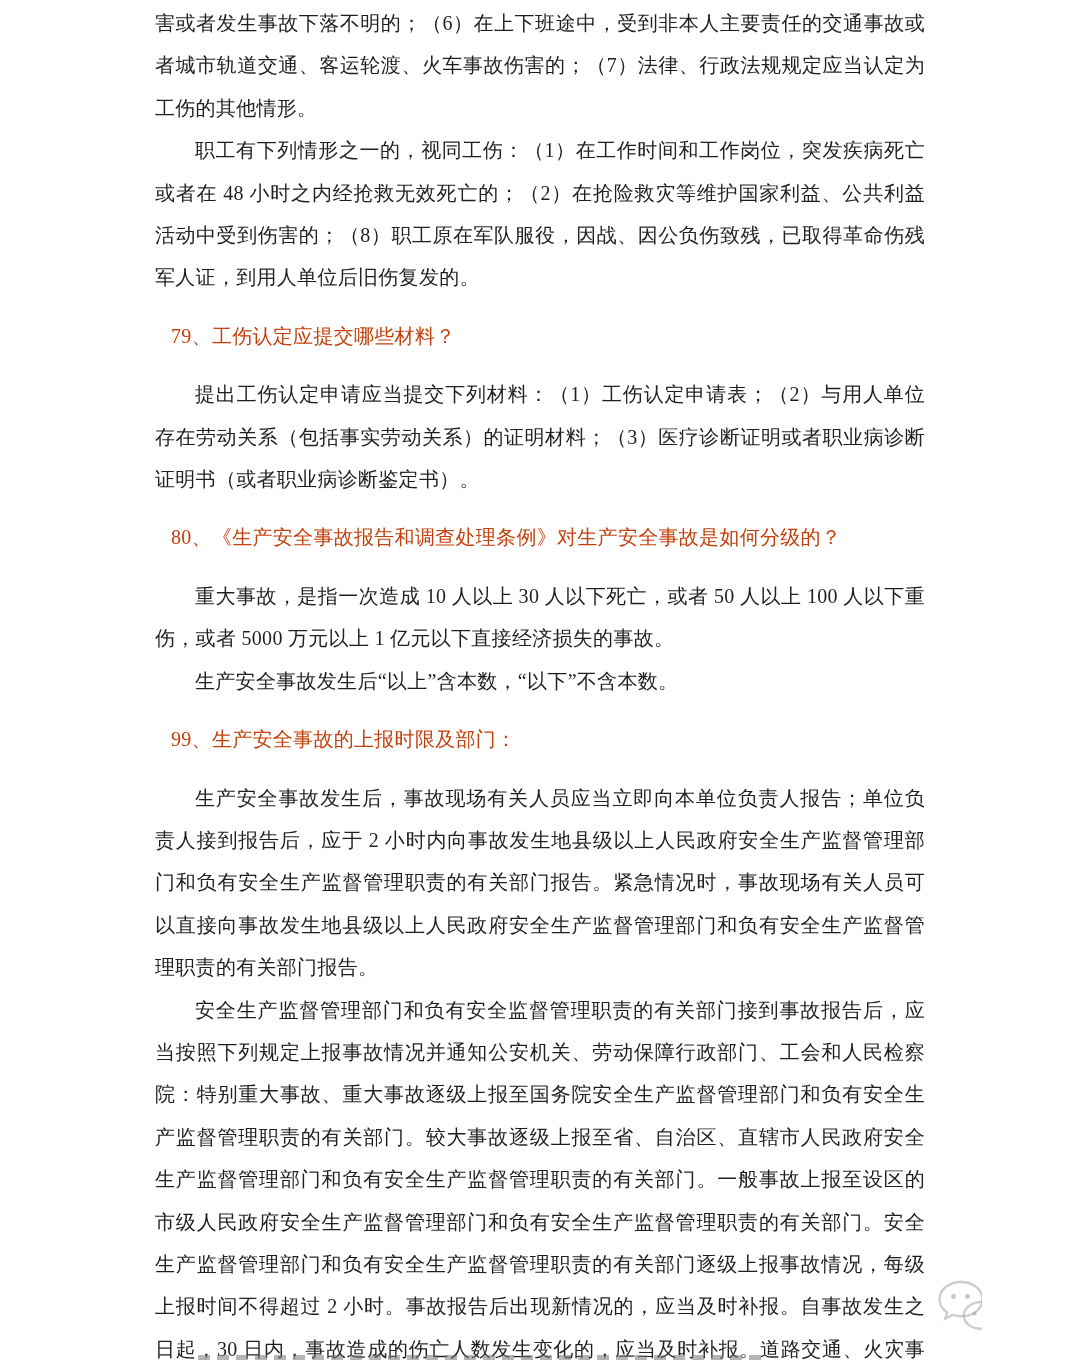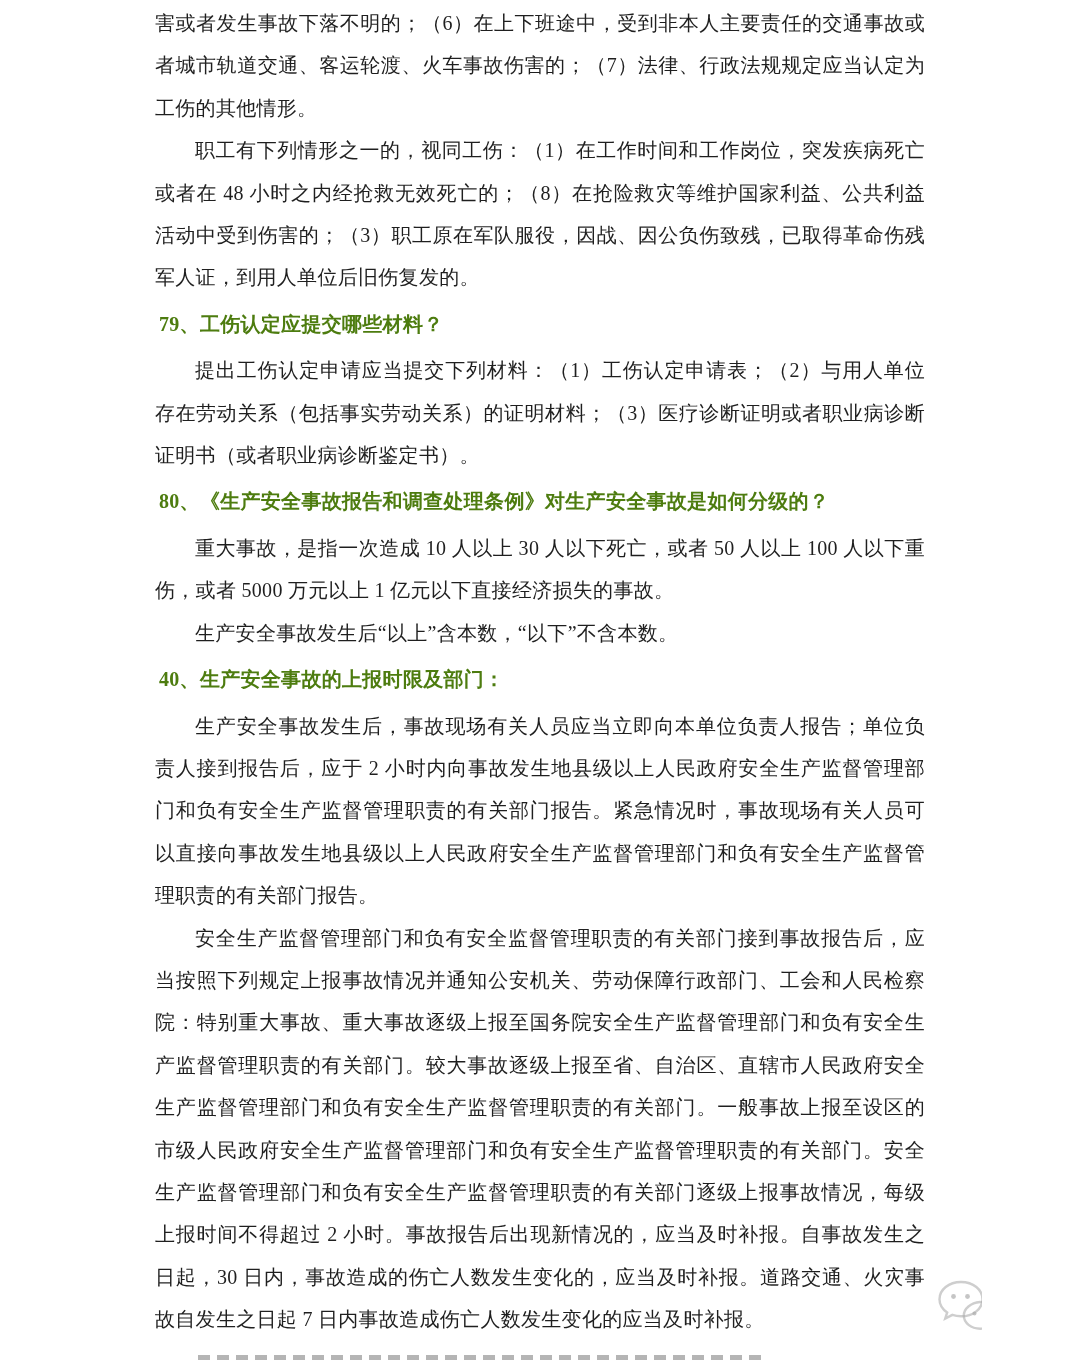--- a/index.html
+++ b/index.html
@@ -25,23 +25,23 @@
     margin: 0;
     text-align: justify;
     text-justify: inter-ideograph;
     text-indent: 2em;
     letter-spacing: 0.3px;
   }
   .para.no-indent {
     text-indent: 0;
   }
   .heading {
-    margin: 4px;
-    font-weight: bold;
-    color: #4d7c0f;
+    margin: 16px;
+    font-weight: normal;
+    color: #c2410c;
     text-align: left;
     text-indent: 0;
     letter-spacing: 0.3px;
   }
   .watermark {
     position: absolute;
     left: 838px;
     top: 1278px;
     display: flex;
     align-items: center;
@@ -74,27 +74,27 @@
       rgba(120,120,120,0.0) 12px, rgba(120,120,120,0.0) 19px
     );
   }
 </style>
 </head>
 <body>
 
 <div class="page">
 
   <p class="para no-indent">害或者发生事故下落不明的；（6）在上下班途中，受到非本人主要责任的交通事故或者城市轨道交通、客运轮渡、火车事故伤害的；（7）法律、行政法规规定应当认定为工伤的其他情形。</p>
-  <p class="para">职工有下列情形之一的，视同工伤：（1）在工作时间和工作岗位，突发疾病死亡或者在 48 小时之内经抢救无效死亡的；（8）在抢险救灾等维护国家利益、公共利益活动中受到伤害的；（3）职工原在军队服役，因战、因公负伤致残，已取得革命伤残军人证，到用人单位后旧伤复发的。</p>
+  <p class="para">职工有下列情形之一的，视同工伤：（1）在工作时间和工作岗位，突发疾病死亡或者在 48 小时之内经抢救无效死亡的；（2）在抢险救灾等维护国家利益、公共利益活动中受到伤害的；（8）职工原在军队服役，因战、因公负伤致残，已取得革命伤残军人证，到用人单位后旧伤复发的。</p>
   <p class="heading">79、工伤认定应提交哪些材料？</p>
   <p class="para">提出工伤认定申请应当提交下列材料：（1）工伤认定申请表；（2）与用人单位存在劳动关系（包括事实劳动关系）的证明材料；（3）医疗诊断证明或者职业病诊断证明书（或者职业病诊断鉴定书）。</p>
   <p class="heading">80、《生产安全事故报告和调查处理条例》对生产安全事故是如何分级的？</p>
   <p class="para">重大事故，是指一次造成 10 人以上 30 人以下死亡，或者 50 人以上 100 人以下重伤，或者 5000 万元以上 1 亿元以下直接经济损失的事故。</p>
   <p class="para">生产安全事故发生后“以上”含本数，“以下”不含本数。</p>
-  <p class="heading">40、生产安全事故的上报时限及部门：</p>
+  <p class="heading">99、生产安全事故的上报时限及部门：</p>
   <p class="para">生产安全事故发生后，事故现场有关人员应当立即向本单位负责人报告；单位负责人接到报告后，应于 2 小时内向事故发生地县级以上人民政府安全生产监督管理部门和负有安全生产监督管理职责的有关部门报告。紧急情况时，事故现场有关人员可以直接向事故发生地县级以上人民政府安全生产监督管理部门和负有安全生产监督管理职责的有关部门报告。</p>
   <p class="para">安全生产监督管理部门和负有安全监督管理职责的有关部门接到事故报告后，应当按照下列规定上报事故情况并通知公安机关、劳动保障行政部门、工会和人民检察院：特别重大事故、重大事故逐级上报至国务院安全生产监督管理部门和负有安全生产监督管理职责的有关部门。较大事故逐级上报至省、自治区、直辖市人民政府安全生产监督管理部门和负有安全生产监督管理职责的有关部门。一般事故上报至设区的市级人民政府安全生产监督管理部门和负有安全生产监督管理职责的有关部门。安全生产监督管理部门和负有安全生产监督管理职责的有关部门逐级上报事故情况，每级上报时间不得超过 2 小时。事故报告后出现新情况的，应当及时补报。自事故发生之日起，30 日内，事故造成的伤亡人数发生变化的，应当及时补报。道路交通、火灾事故自发生之日起 7 日内事故造成伤亡人数发生变化的应当及时补报。</p>
 
   <div class="watermark">
     <span class="wm-icon">
       <svg viewBox="0 0 64 56" width="64" height="56" xmlns="http://www.w3.org/2000/svg">
         <g fill="none" stroke="rgba(158,158,158,0.6)" stroke-width="2.4">
           <path d="M25 4 C12.8 4 3.5 11.6 3.5 21.2 C3.5 26.6 6.5 31.3 11.2 34.4 L9.2 40.6 L16.4 36.9 C19 37.8 22 38.3 25 38.3 C37.2 38.3 46.5 30.7 46.5 21.2 C46.5 11.6 37.2 4 25 4 Z"></path>
           <path d="M44 24 C53.6 24.4 60.8 30.4 60.8 37.6 C60.8 41.7 58.5 45.3 54.8 47.7 L56.3 52.4 L50.8 49.6 C48.8 50.3 46.5 50.7 44.2 50.7 C35 50.7 27.8 44.9 27.8 37.6 C27.8 30.6 34.8 24.8 44 24 Z"></path>
         </g>

